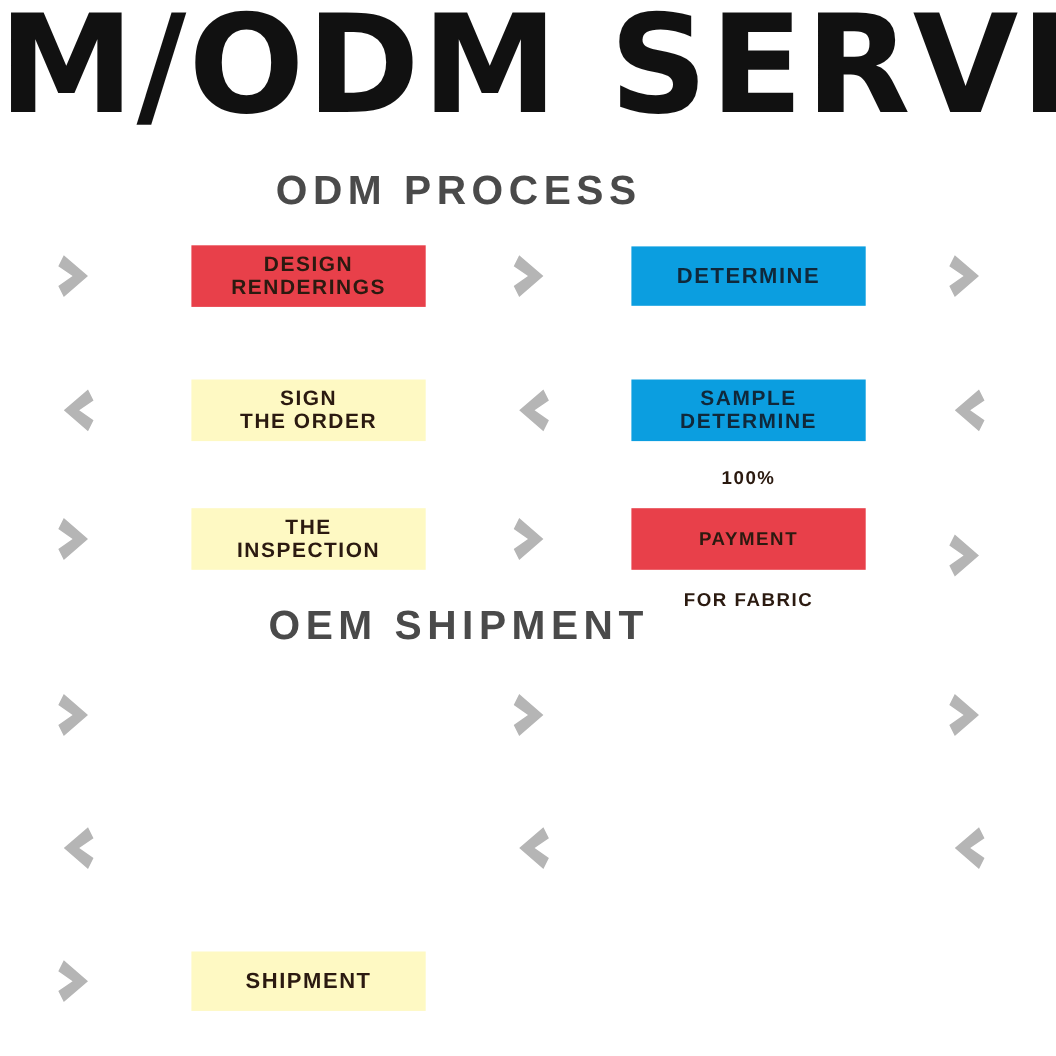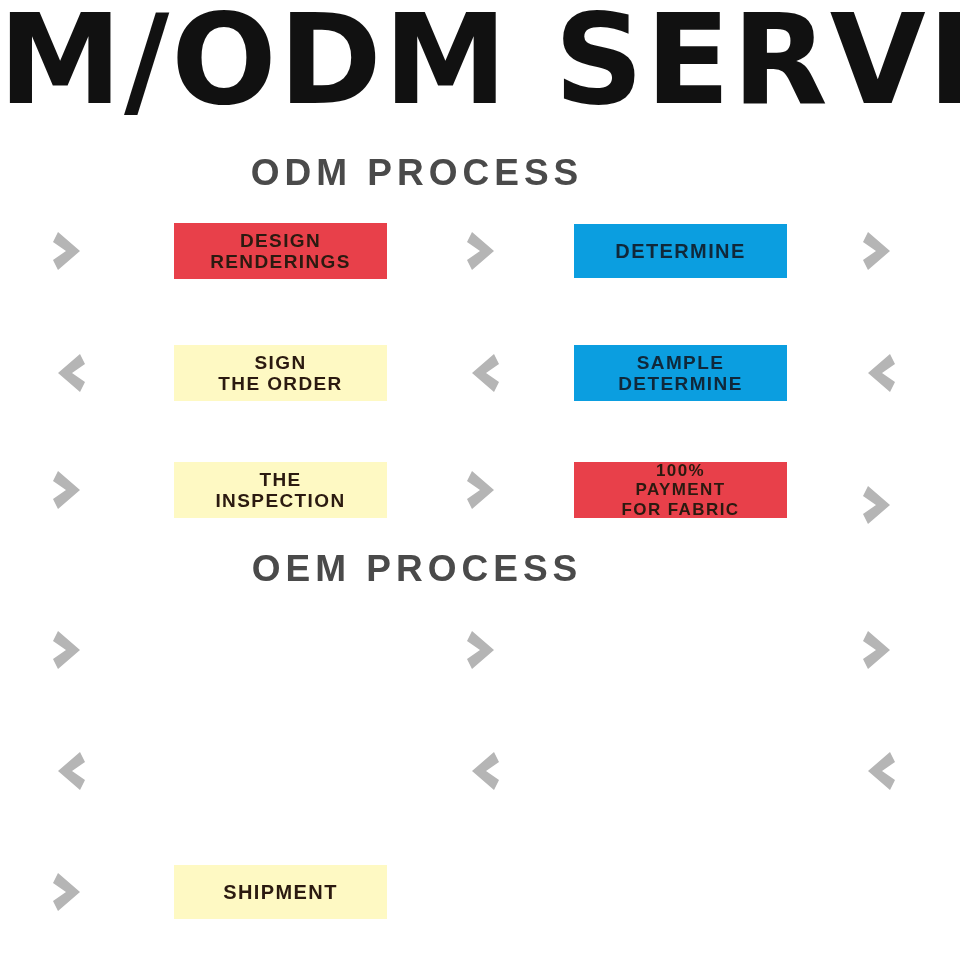--- a/index.html
+++ b/index.html
@@ -93,21 +93,21 @@
     line-height: 1.12;
     padding: 4px 6px;
   }
   .pbox .bl { display: block; white-space: nowrap; }
 
   .box-a { left: 174px; width: 213px; }
   .box-b { left: 574px; width: 213px; }
 
   .sz-1 { font-size: 20px; height: 54px; }
   .sz-2 { font-size: 19px; height: 56px; }
-  .sz-3 { font-size: 17px; height: 56px; }
+  .sz-3 { font-size: 17px; height: 56px; gap: 36px; }
 
   .c-red    { background: #e8404a; }
   .c-orange { background: #fef9c3; }
   .c-blue   { background: #0b9ee0; }
 
   .c-blue .bl { color: #10283a; }
 </style>
 </head>
 <body>
 
@@ -188,21 +188,21 @@
     <span class="bl">PAYMENT</span>
     <span class="bl">FOR FABRIC</span>
   </div>
   <span class="chev chev-3" style="margin-top:15px">
     <svg viewBox="0 0 34 44">
         <path d="M6 3 L28 22 L6 41 L1 31 L14 22 L1 13 Z" fill="#b5b5b5"></path>
       </svg>
   </span>
 </div>
 
-<div class="section-heading" id="heading-oem">OEM PROCESS</div>
+<div class="section-heading" id="heading-oem">OEM SHIPMENT</div>
 
 <div class="proc-row" style="top:609px">
   <span class="chev chev-1">
     <svg viewBox="0 0 34 44">
         <path d="M6 3 L28 22 L6 41 L1 31 L14 22 L1 13 Z" fill="#b5b5b5"></path>
       </svg>
   </span>
   <span class="chev chev-2">
     <svg viewBox="0 0 34 44">
         <path d="M6 3 L28 22 L6 41 L1 31 L14 22 L1 13 Z" fill="#b5b5b5"></path>

